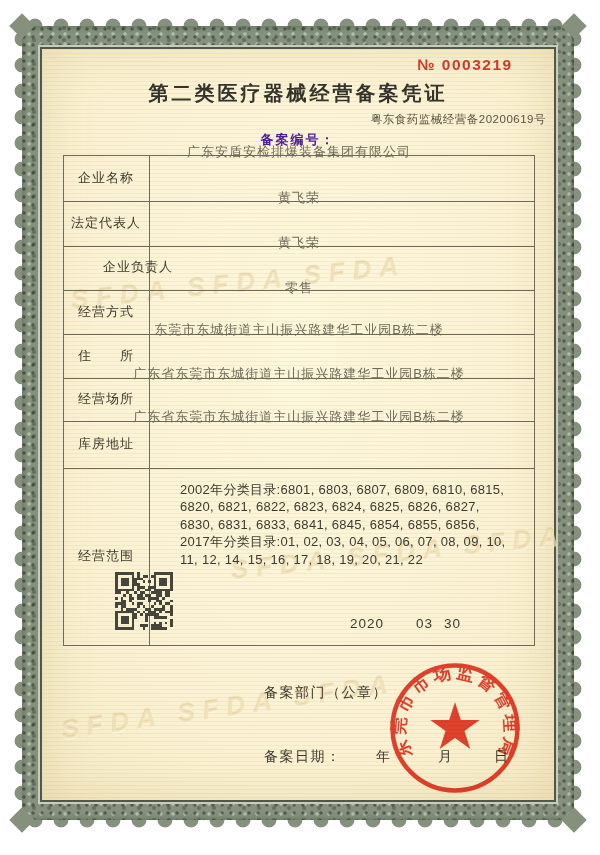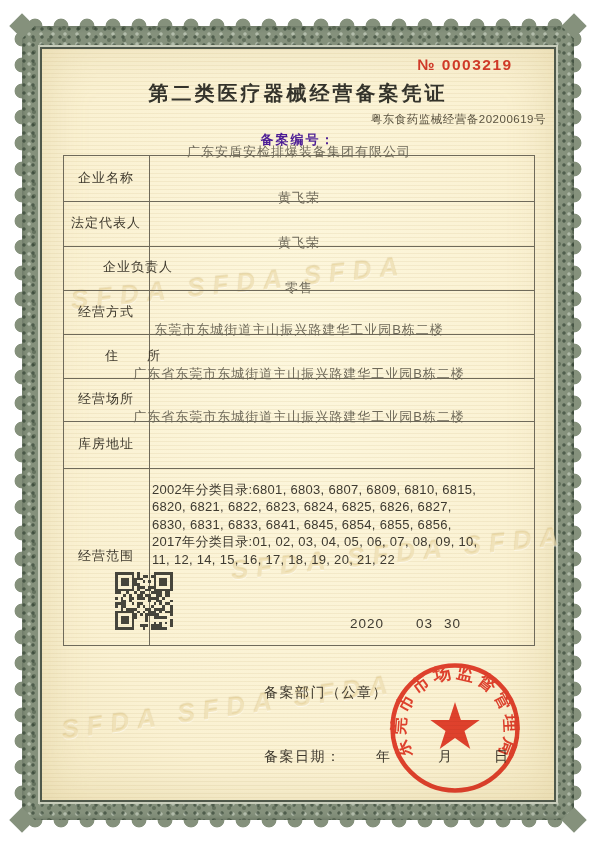--- a/index.html
+++ b/index.html
@@ -57,21 +57,21 @@
   .vline{position:absolute;left:85px;top:0;bottom:0;width:1px;background:#6f6a5a;}
   .hline{position:absolute;left:0;right:0;height:1px;background:#6f6a5a;}
 
   .lbl{position:absolute;left:63px;width:86px;text-align:center;font-size:13px;
         color:#3e392d;font-weight:500;letter-spacing:1px;white-space:nowrap;font-family:Liberation Mono, monospace;}
   .val{position:absolute;left:63px;width:472px;text-align:center;font-size:13px;
         color:#6e6959;letter-spacing:1px;white-space:nowrap;}
 
   .scope{position:absolute;left:152px;top:481px;width:384px;font-size:13px;
         line-height:17.4px;color:#3e3a30;letter-spacing:.3px;}
-  .scope div{white-space:nowrap;}
+  .scope div{white-space:nowrap;margin-left:28px;}
 
   .qr{position:absolute;left:115px;top:572px;width:58px;height:58px;}
 
   .dtxt{position:absolute;top:616px;font-size:13.5px;color:#3e3a30;letter-spacing:1px;text-align:left;}
 
   .dept{position:absolute;left:264px;top:684px;font-size:14px;color:#3c372c;letter-spacing:1.5px;}
   .fdate{position:absolute;left:264px;top:748px;font-size:14px;color:#3c372c;letter-spacing:1.5px;}
   .cal{position:absolute;top:748px;font-size:14px;color:#3c372c;}
 
   .seal{position:absolute;left:385px;top:658px;width:140px;height:140px;
@@ -111,21 +111,21 @@
     <div class="hline" style="top:178px;"></div>
     <div class="hline" style="top:222px;"></div>
     <div class="hline" style="top:265px;"></div>
     <div class="hline" style="top:312px;"></div>
   </div>
 
   <div class="lbl" style="top:169px;">企业名称</div>
   <div class="lbl" style="top:214px;">法定代表人</div>
   <div class="lbl" style="top:258px;margin-left:32px;">企业负责人</div>
   <div class="lbl" style="top:303px;">经营方式</div>
-  <div class="lbl" style="top:347px;margin-left:27px;">住　　所</div>
+  <div class="lbl" style="top:347px;">住　　所</div>
   <div class="lbl" style="top:390px;">经营场所</div>
   <div class="lbl" style="top:435px;">库房地址</div>
   <div class="lbl" style="top:547px;">经营范围</div>
 
   <div class="val" style="top:143px;">广东安盾安检排爆装备集团有限公司</div>
   <div class="val" style="top:189px;">黄飞荣</div>
   <div class="val" style="top:234px;">黄飞荣</div>
   <div class="val" style="top:321px;">东莞市东城街道主山振兴路建华工业园B栋二楼</div>
   <div class="val" style="top:279px;">零售</div>
   <div class="val" style="top:365px;">广东省东莞市东城街道主山振兴路建华工业园B栋二楼</div>

